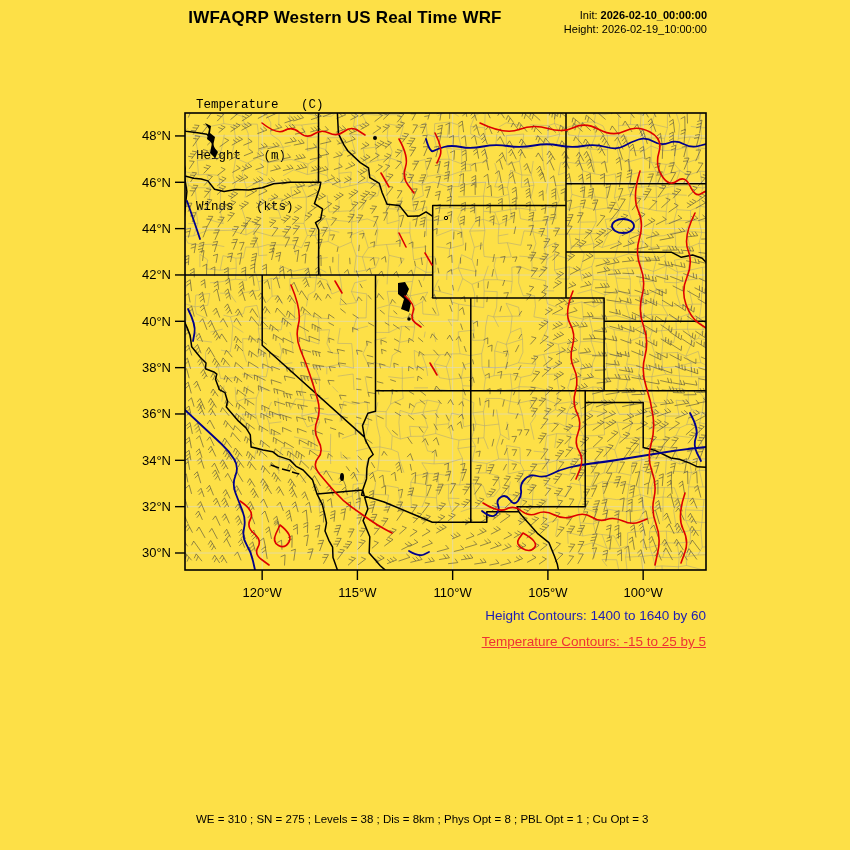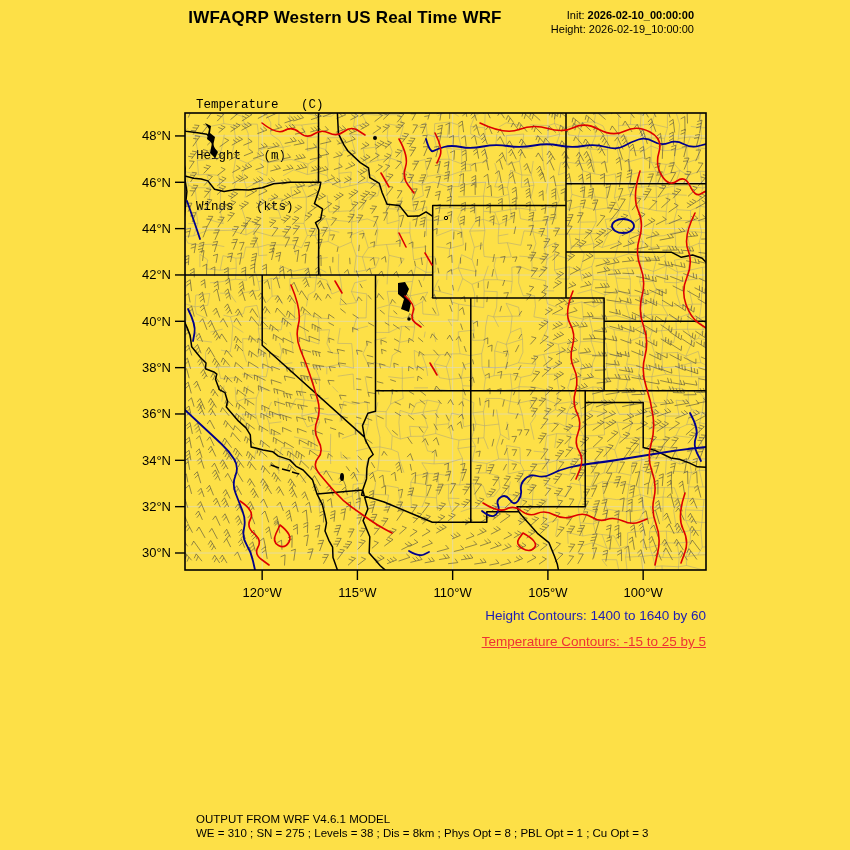--- a/index.html
+++ b/index.html
@@ -1,20 +1,20 @@
 <!DOCTYPE html>
 <html><head>
 <meta charset="utf-8">
 <style>
   html,body{margin:0;padding:0;background:#fff;}
   .page{position:relative;width:850px;height:850px;background:#fde047;overflow:hidden;
         font-family:"Liberation Sans",sans-serif;color:#000;}
   .title{position:absolute;left:184px;top:8px;width:322px;text-align:center;
          font-size:17px;font-weight:bold;letter-spacing:0.2px;white-space:nowrap;}
-  .timestamps{position:absolute;right:156px;top:9px;text-align:right;
+  .timestamps{position:absolute;right:143px;top:9px;text-align:right;
               font-size:11px;line-height:13.5px;white-space:nowrap;}
   .timestamps b{font-weight:bold;}
   .legend{position:absolute;left:196px;top:63px;font-size:12.5px;line-height:17px;white-space:pre;font-family:Liberation Mono, monospace;}
   .map-wrap{position:absolute;left:140px;top:110px;width:575px;height:500px;text-align:right;}
   .note{position:absolute;right:144px;font-size:13.5px;white-space:nowrap;}
   .note-height{top:608px;}
   .note-temp{top:634px;}
   .footer{position:absolute;left:196px;top:812px;font-size:11.5px;line-height:14px;white-space:nowrap;}
 </style>
 </head>
@@ -113,17 +113,16 @@
         <text x="407.9025" y="487" text-anchor="middle" font-size="13" font-family="Liberation Sans, sans-serif" fill="#000">105°W</text>
         <line x1="503.1525" y1="460" x2="503.1525" y2="470" stroke="#000" stroke-width="1.4"></line>
         <text x="503.1525" y="487" text-anchor="middle" font-size="13" font-family="Liberation Sans, sans-serif" fill="#000">100°W</text>
       </svg>
   </div>
 
   <div class="note note-height" style="color: rgb(28, 28, 180); margin-left: 23px;">Height Contours: 1400 to 1640 by 60</div>
   <div class="note note-temp" style="color: rgb(238, 51, 51); text-decoration: underline;">Temperature Contours: -15 to 25 by 5</div>
 
   <div class="footer">
-    <div>OUTPUT FROM WRF V4.6.1 MODEL</div>
     <div>WE = 310 ; SN = 275 ; Levels = 38 ; Dis = 8km ; Phys Opt = 8 ; PBL Opt = 1 ; Cu Opt = 3</div>
   </div>
 
 </div>
 
 </body></html>

